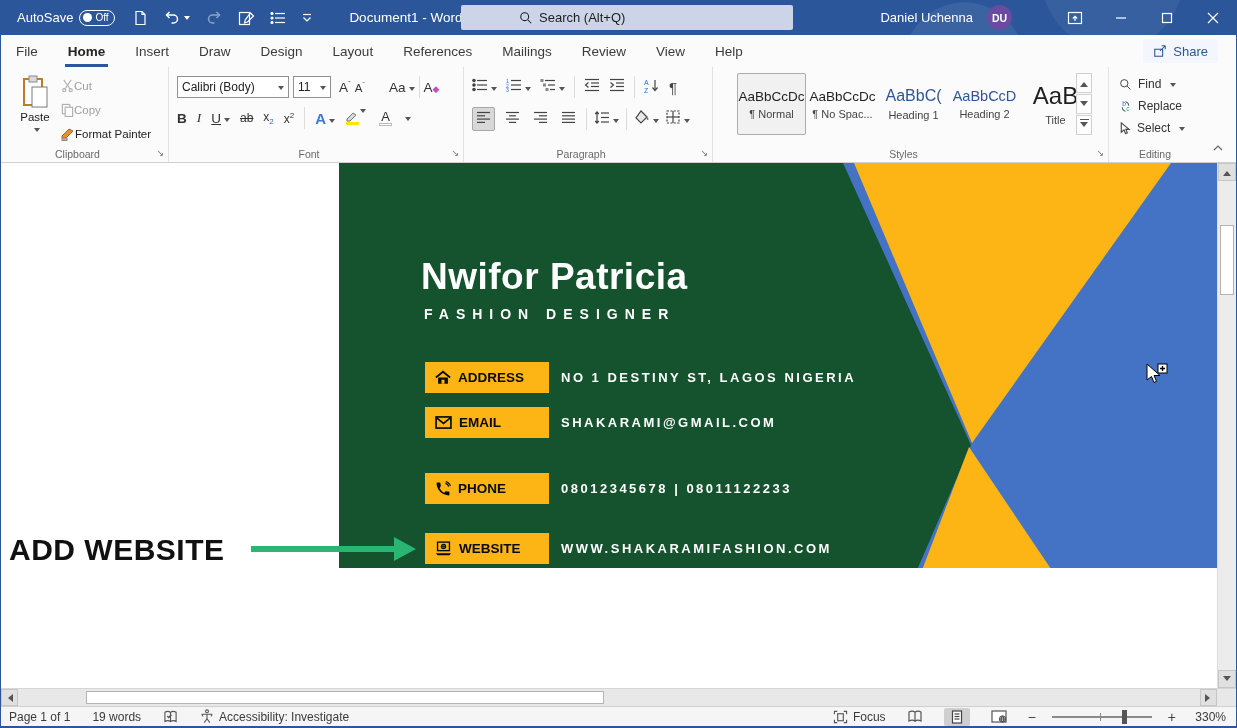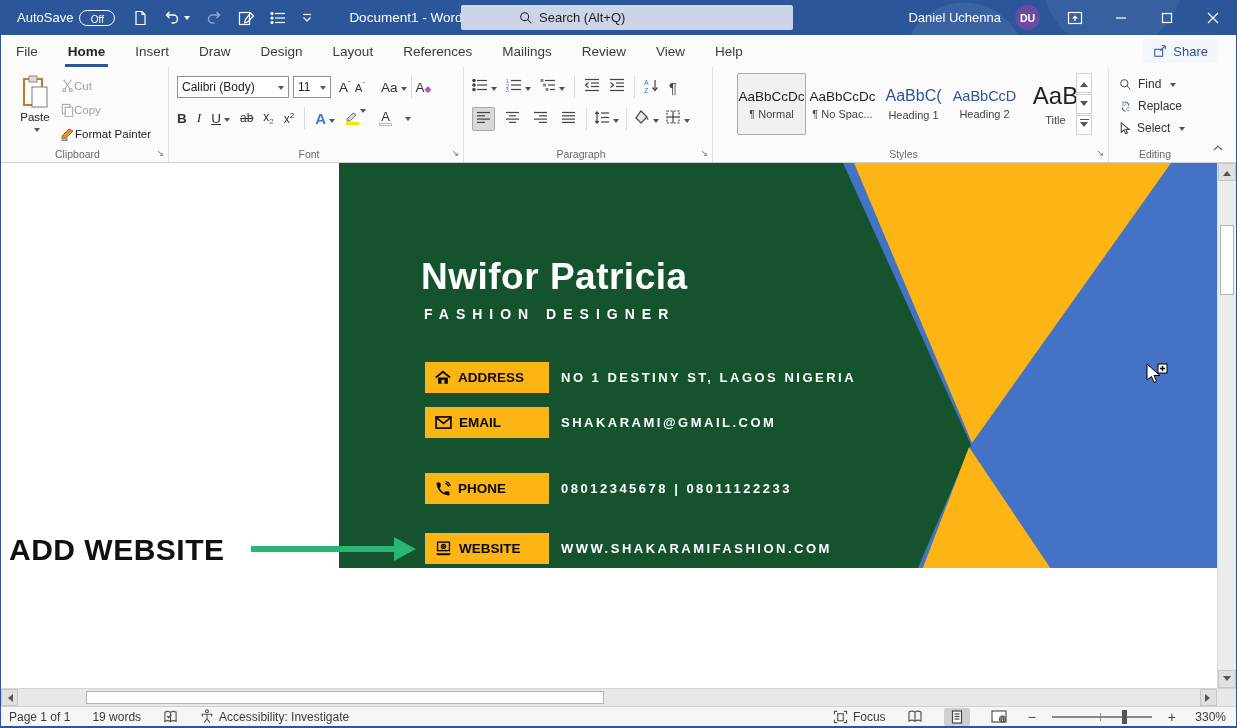--- a/index.html
+++ b/index.html
@@ -9,38 +9,38 @@
          border-left:1px solid #2b579a; border-right:1px solid #2b579a; }
 
   
   .titlebar { height:35px; background:#2b579a; display:flex; align-items:center;
     color:#fff; font-size:13px; position:relative;
     background-image:radial-gradient(circle at 78% 180%, rgba(255,255,255,.07) 0 60px, transparent 61px),
                      radial-gradient(circle at 90% -60%, rgba(255,255,255,.05) 0 70px, transparent 71px);
   }
   .autosave { display:flex; align-items:center; gap:6px; margin-left:16px; }
   .toggle { width:36px; height:16px; border:1px solid #fff; border-radius:9px;
-    display:flex; align-items:center; padding:0 3px; gap:3px;flex-direction:column; }
+    display:flex; align-items:center; padding:0 3px; gap:3px; }
   .toggle .knob { width:9px; height:9px; border-radius:50%; background:#fff; }
   .toggle .tlabel { font-size:10px; }
   .qat { display:flex; align-items:center; gap:15px; margin-left:18px; }
   .qat svg { display:block; }
   .dim { opacity:.45; }
   .doc-title { margin-left:36px; font-size:13.5px; white-space:nowrap; }
   .searchbox { position:absolute; left:460px; top:5px; width:332px; height:25px;
     background:#ccd5e8; border-radius:2px; display:flex; align-items:center; gap:8px;
     padding-left:32px; }
   .searchbox svg { position:absolute; left:58px; }
   .searchbox input { border:none; outline:none; background:transparent; font-size:13px;
     color:#1c1c1c; font-family:"Liberation Sans",sans-serif; width:230px; }
   .searchbox input::placeholder { color:#1c1c1c; opacity:1; }
   .tb-right { position:absolute; right:0; top:0; height:35px; display:flex; align-items:center; }
   .username { font-size:13px; margin-right:14px; }
   .avatar { width:25px; height:25px; border-radius:50%; background:#6a4b9f; color:#fff;
-    font-size:10.5px; font-weight:bold; display:flex; align-items:center; justify-content:center; margin-right:12px; }
+    font-size:10.5px; font-weight:bold; display:flex; align-items:center; justify-content:center; margin-right:40px; }
   .winbtn { width:46px; height:35px; display:flex; align-items:center; justify-content:center; color:#fff; }
   .winbtn svg { display:block; }
 
   
   .tabrow { height:32px; background:#fbfbfb; display:flex; align-items:stretch; position:relative; }
   .tab { padding:16px 15px; display:flex; align-items:center; font-size:13.5px; color:#3b3b3b; position:relative; }
   .tab.active { font-weight:bold; color:#252423; }
   .tab.active::after { content:""; position:absolute; left:12px; right:12px; bottom:0; height:3px; background:#2b579a; }
   .share-btn { position:absolute; right:18px; top:4px; height:24px; display:flex; align-items:center; gap:6px;
     color:#2b579a; font-size:13px; padding:0 10px; background:#f3f7fd; border-radius:2px; }
@@ -300,21 +300,21 @@
         <div class="combo" style="width:112px">
           <span>Calibri (Body)</span>
             <span class="chev"></span>
         </div>
         <div class="combo" style="width:38px">
           <span>11</span>
             <span class="chev"></span>
         </div>
         <span class="fbtn" style="margin-left:4px">A<sup style="font-size:8px">ˆ</sup></span>
         <span class="fbtn" style="font-size:11.5px">A<sup style="font-size:8px;color:#2b6cd4">ˇ</sup></span>
-        <span class="fbtn" style="margin-left:12px">Aa<span class="chev"></span></span>
+        <span class="fbtn" style="margin-left:20px">Aa<span class="chev"></span></span>
         <span class="vr"></span>
         <span class="fbtn">A<span style="color:#c052c0;font-size:9px">◆</span></span>
       </div>
       <div class="fgrow2">
         <span class="fbtn" style="font-weight:bold">B</span>
         <span class="fbtn" style="font-style:italic;font-family:'Liberation Serif',serif">I</span>
         <span class="fbtn" style="text-decoration:underline">U<span class="chev"></span></span>
         <span class="fbtn" style="text-decoration:line-through;font-size:12px">ab</span>
         <span class="fbtn" style="font-size:12px">x<sub style="font-size:8px;color:#2b6cd4">2</sub></span>
         <span class="fbtn" style="font-size:12px">x<sup style="font-size:8px">2</sup></span>

